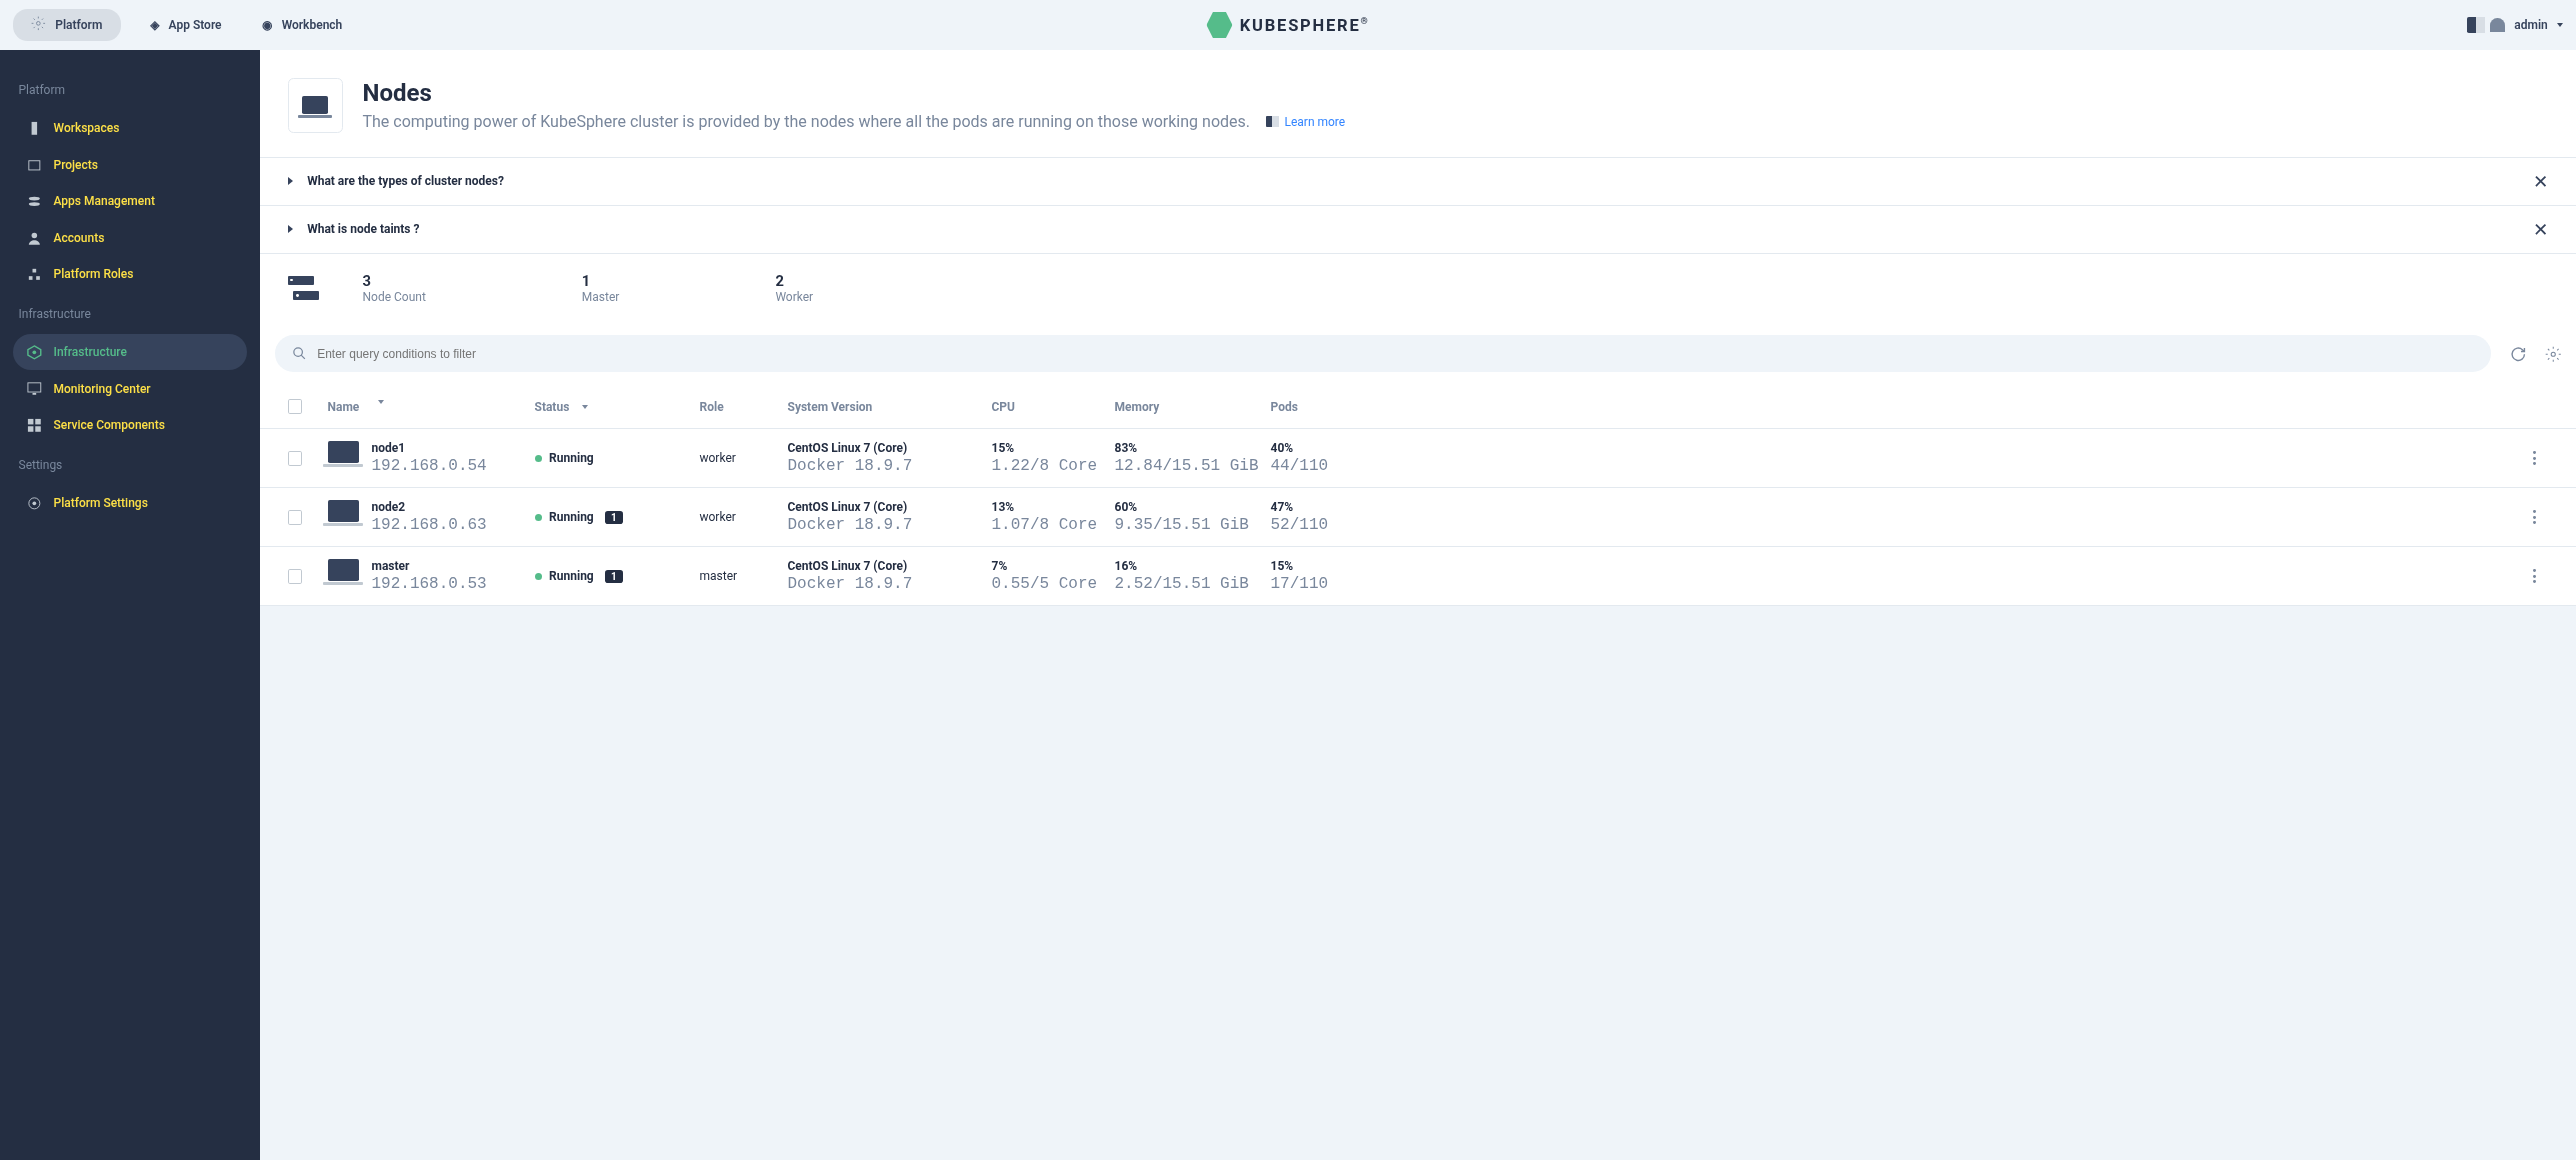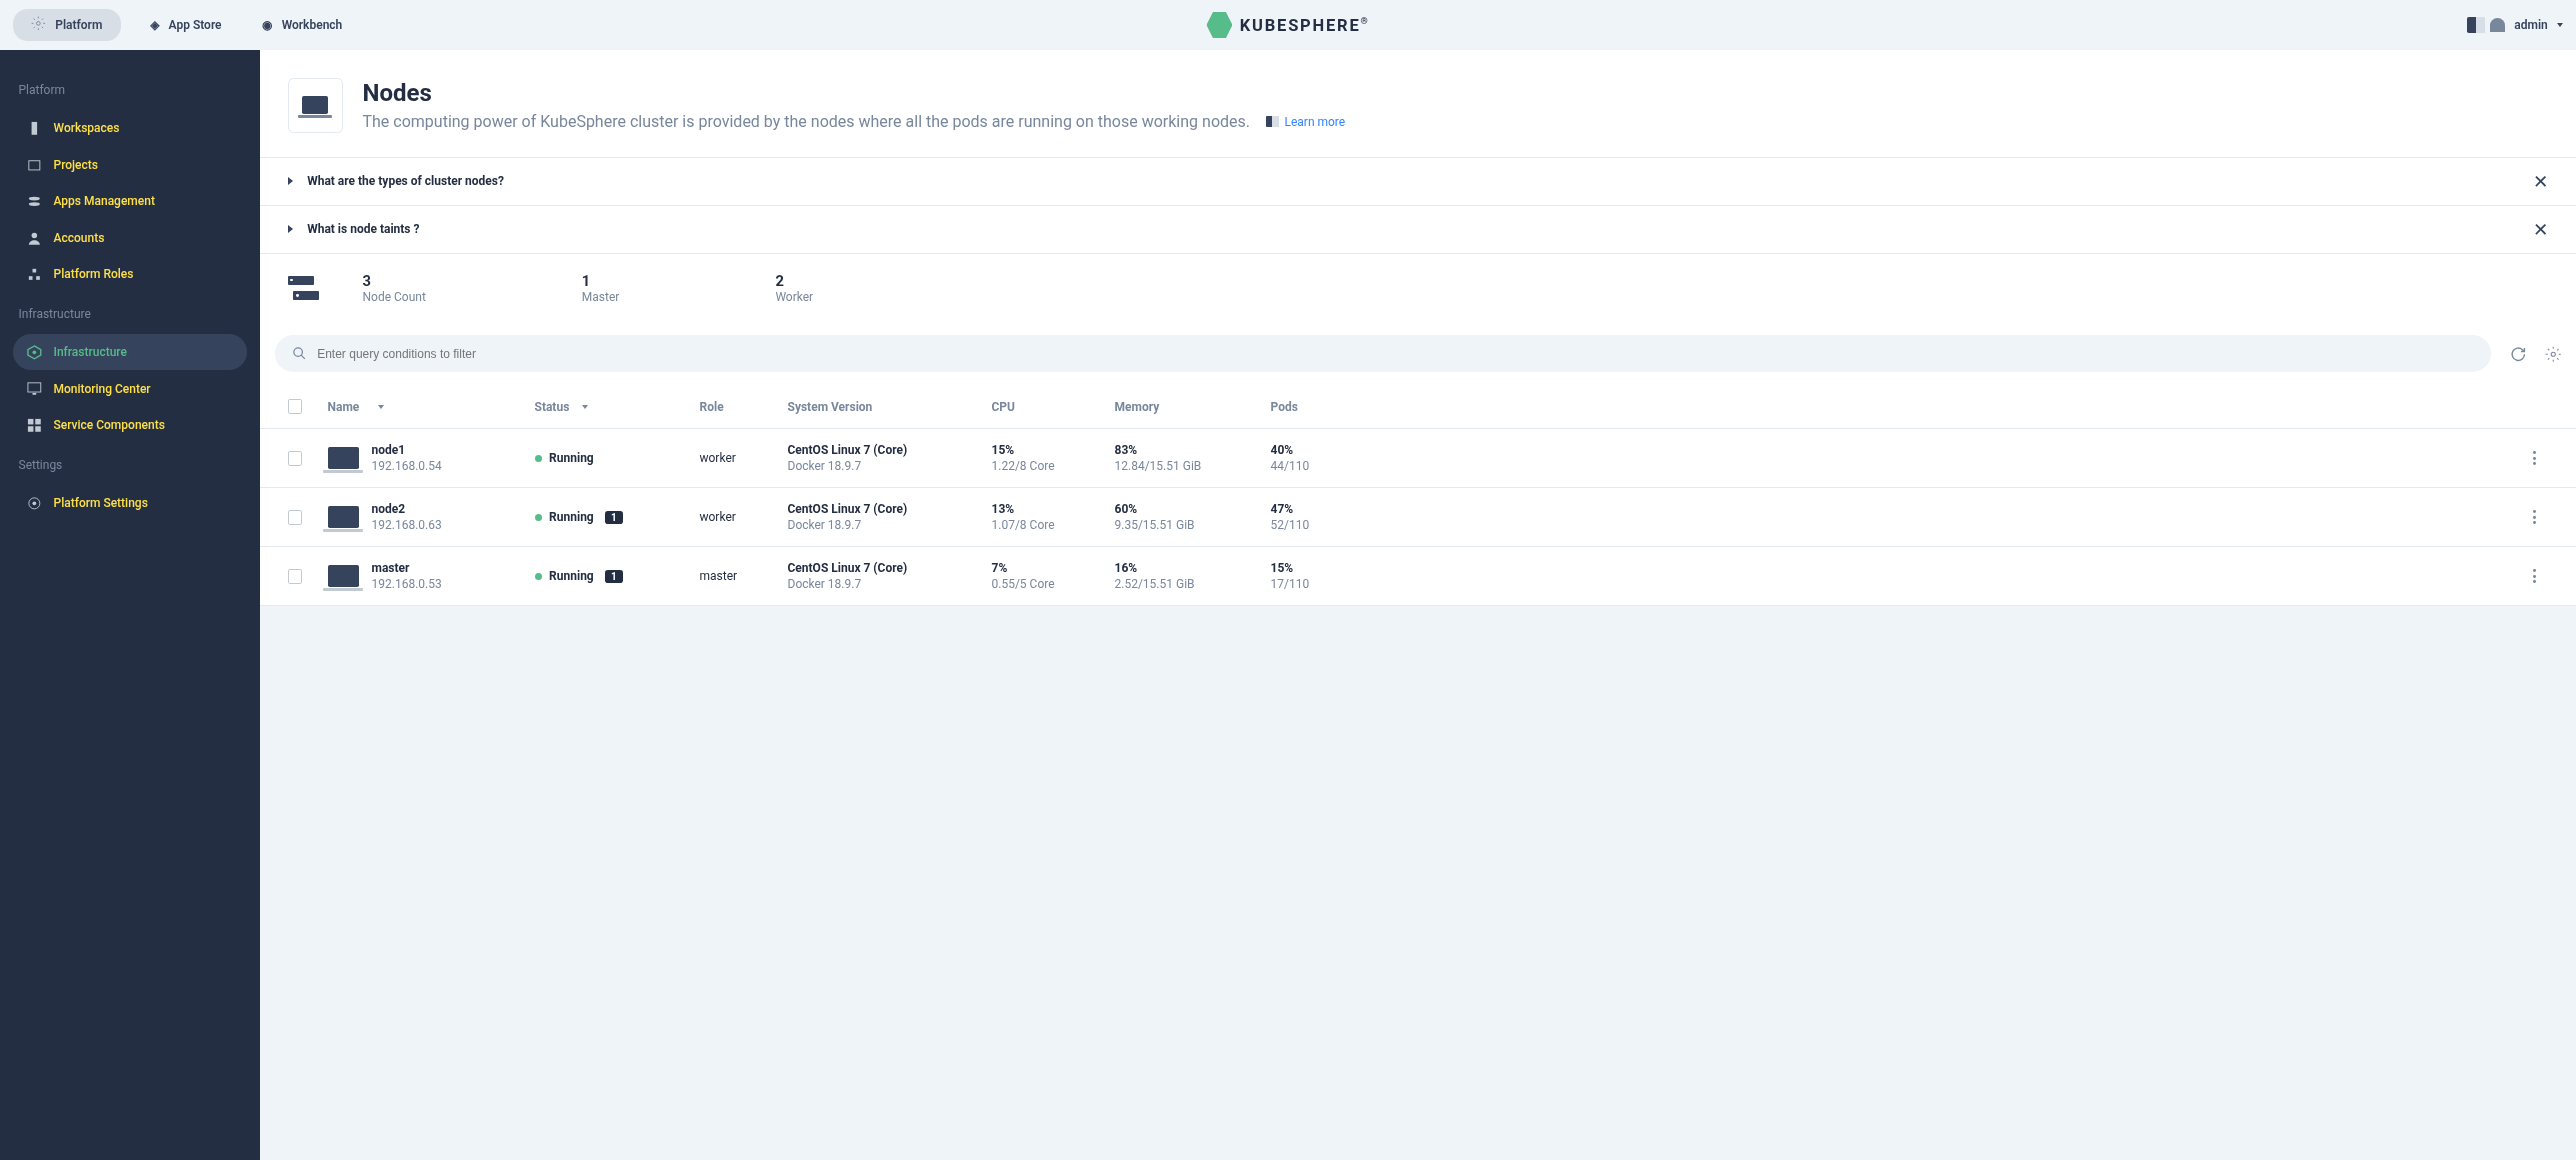--- a/index.html
+++ b/index.html
@@ -111,34 +111,34 @@
 .search-icon { width:14.7px; height:14.7px; margin-right:11px; }
 .search-icon svg { width:14.7px; height:14.7px; stroke:#79879c; fill:none; stroke-width:2; }
 .search-box input { flex:1; border:none; background:transparent; outline:none; font-size:12px; color:#36435c; }
 .tool-icon { width:16.5px; height:16.5px; cursor:pointer; }
 
 .table { background:#fff; }
 .thead, .trow { display:flex; align-items:center; padding:0 27.5px; }
 .thead { height:44px; font-weight:700; color:#79879c; border-bottom:0.9px solid #e3e9ef; }
 .trow { height:59px; border-bottom:0.9px solid #e3e9ef; }
 .col-check { width:40px; }
-.col-name { width:207px; display:flex; align-items:center; gap:13px; }
+.col-name { width:207px; display:flex; align-items:flex-start; gap:13px; }
 .col-status { width:165px; display:flex; align-items:center; gap:7.3px; }
 .col-role { width:88px; }
 .col-sys { width:204px; }
 .col-cpu { width:123px; }
 .col-mem { width:156px; }
 .col-pods { width:101px; }
 .col-act { width:27.5px; margin-left:auto; display:flex; justify-content:center; }
 .sort-arrow { width:0; height:0; border-left:3.7px solid transparent; border-right:3.7px solid transparent; border-top:4.6px solid #79879c; margin-left:5.5px; }
 .check { width:14.7px; height:14.7px; border:0.9px solid #c1c9d1; border-radius:1.8px; cursor:pointer; }
 .node-icon { width:31px; height:22px; background:#36435c; border-radius:1.8px; position:relative; flex-shrink:0; }
 .node-icon::after { content:''; position:absolute; bottom:-3.7px; left:-4.6px; right:-4.6px; height:2.8px; background:#c1c9d1; border-radius:0.9px; }
 .cell-top { font-weight:700; color:#242e42; }
-.cell-bot { color:#79879c; font-size:12px; margin-top:1.8px; }
+.cell-bot { color:#79879c; font-size:16px; margin-top:1.8px;font-family:Liberation Mono, monospace; }
 .status-dot { width:7.3px; height:7.3px; border-radius:50%; background:#55bc8a; }
 .status-lbl { font-weight:700; color:#242e42; }
 .badge { background:#242e42; color:#fff; padding:0.9px 6.4px; border-radius:2.8px; font-size:10px; font-weight:700; margin-left:3.7px; }
 .kebab { display:flex; flex-direction:column; gap:2.8px; cursor:pointer; }
 .kebab span { width:2.8px; height:2.8px; background:#79879c; border-radius:50%; }
 .gear-svg { fill:none; stroke:#79879c; stroke-width:1.5; }
 </style>
 </head>
 <body>
 

